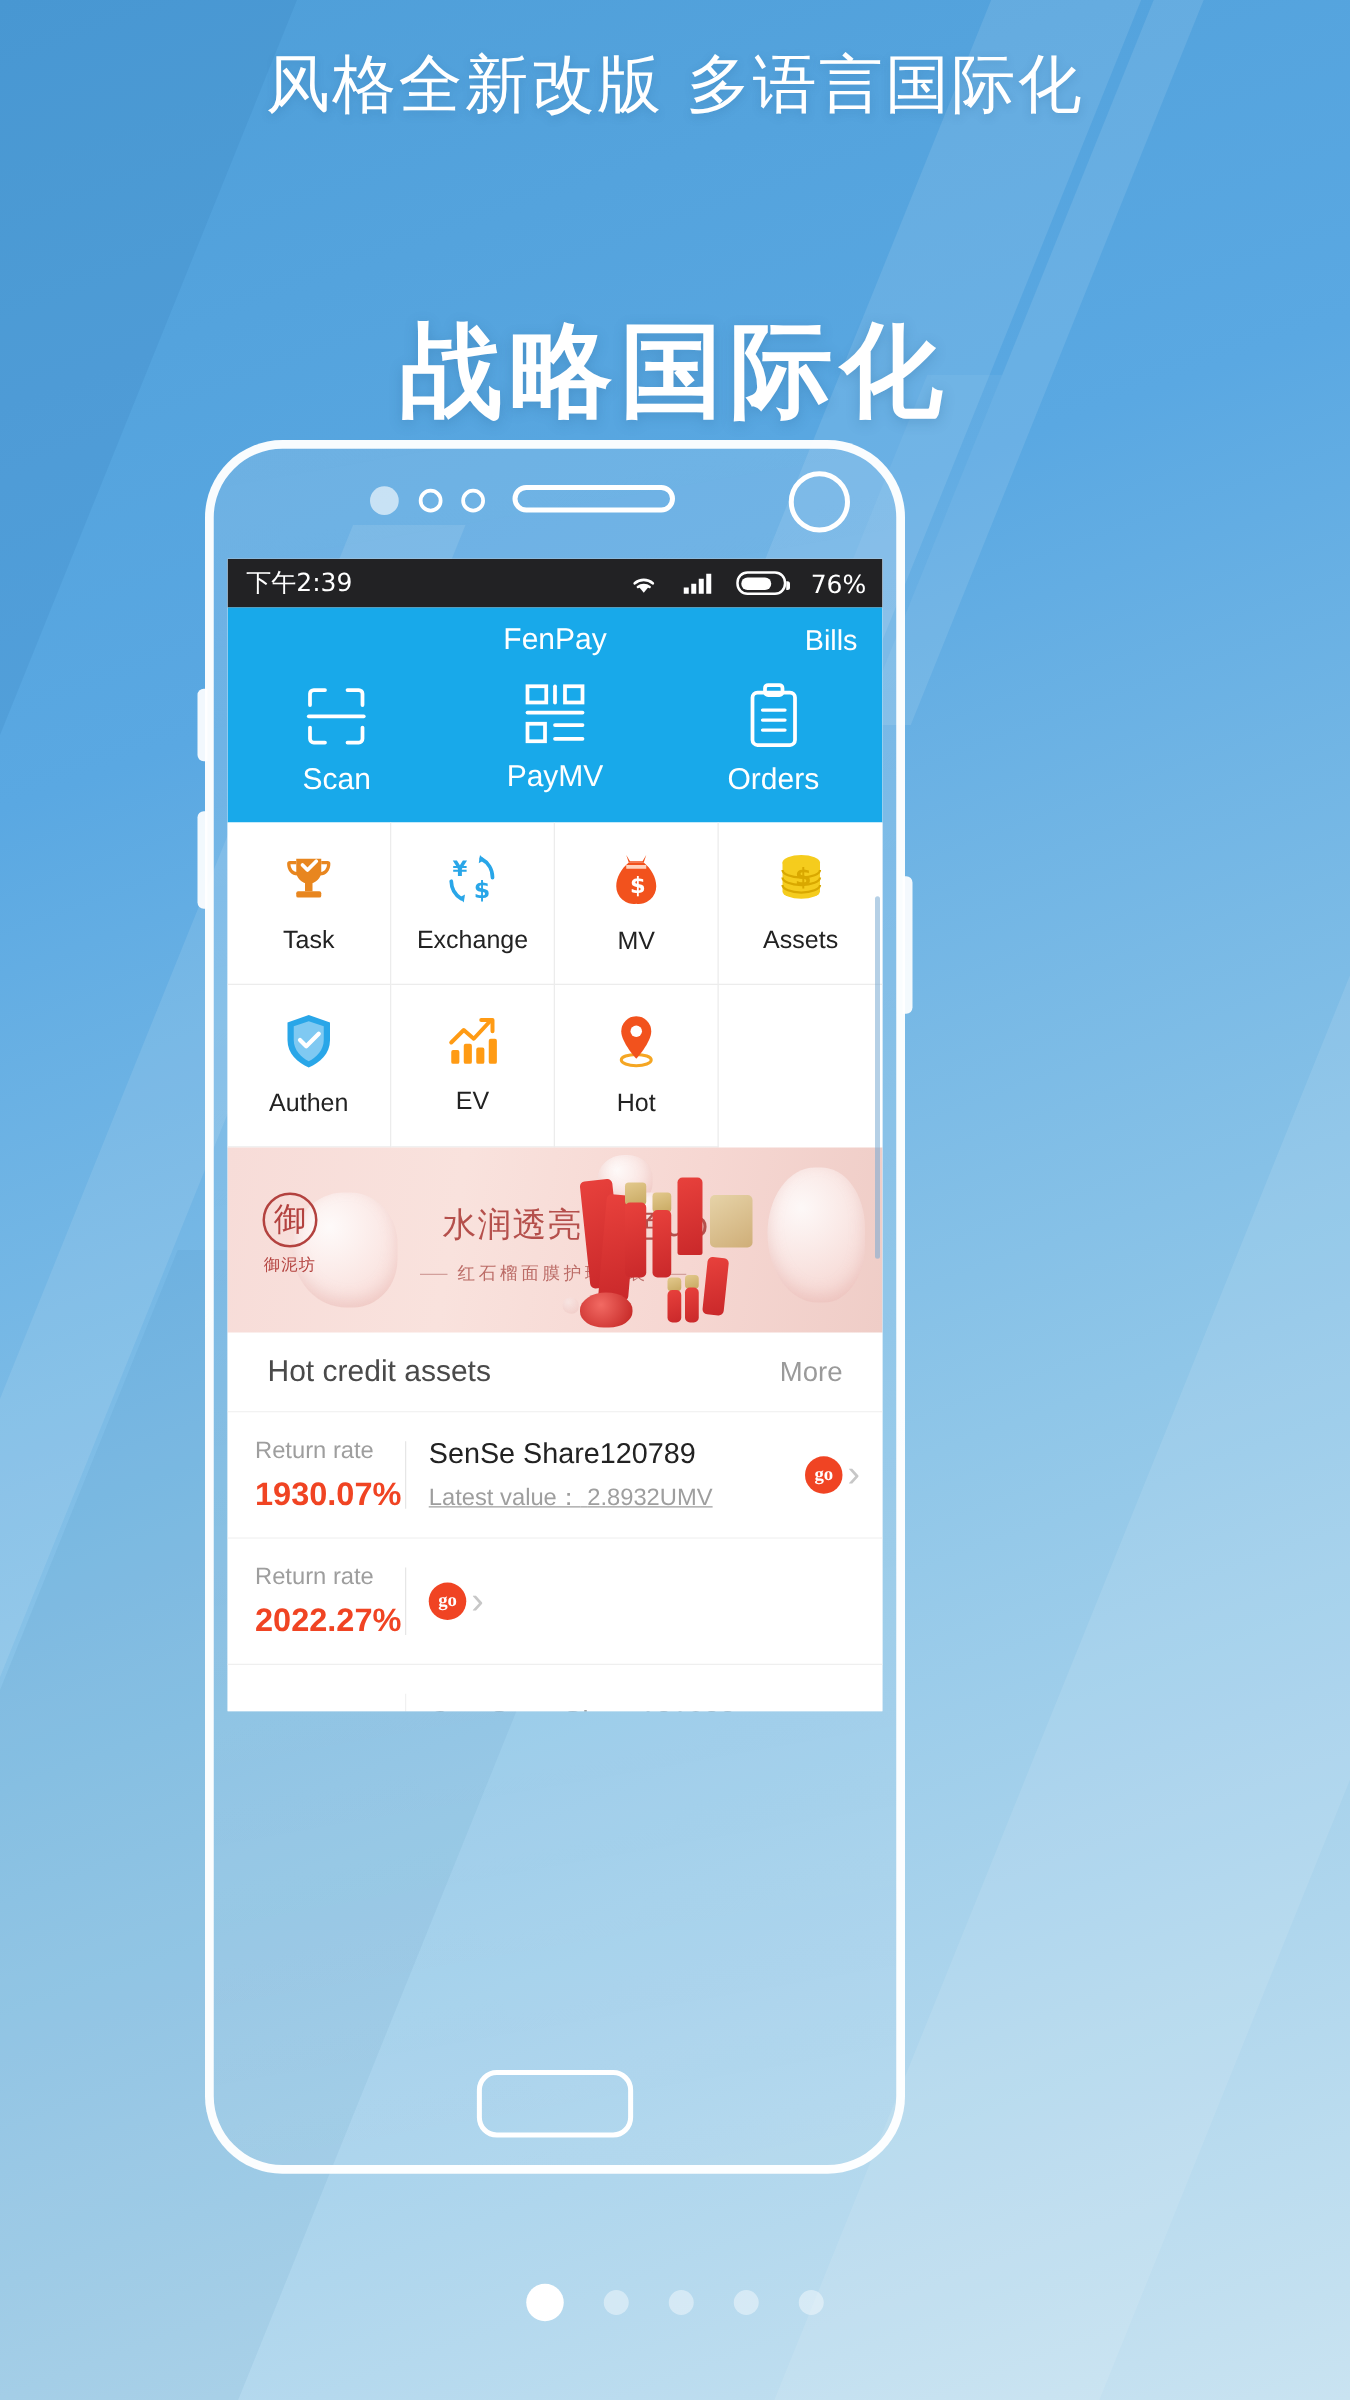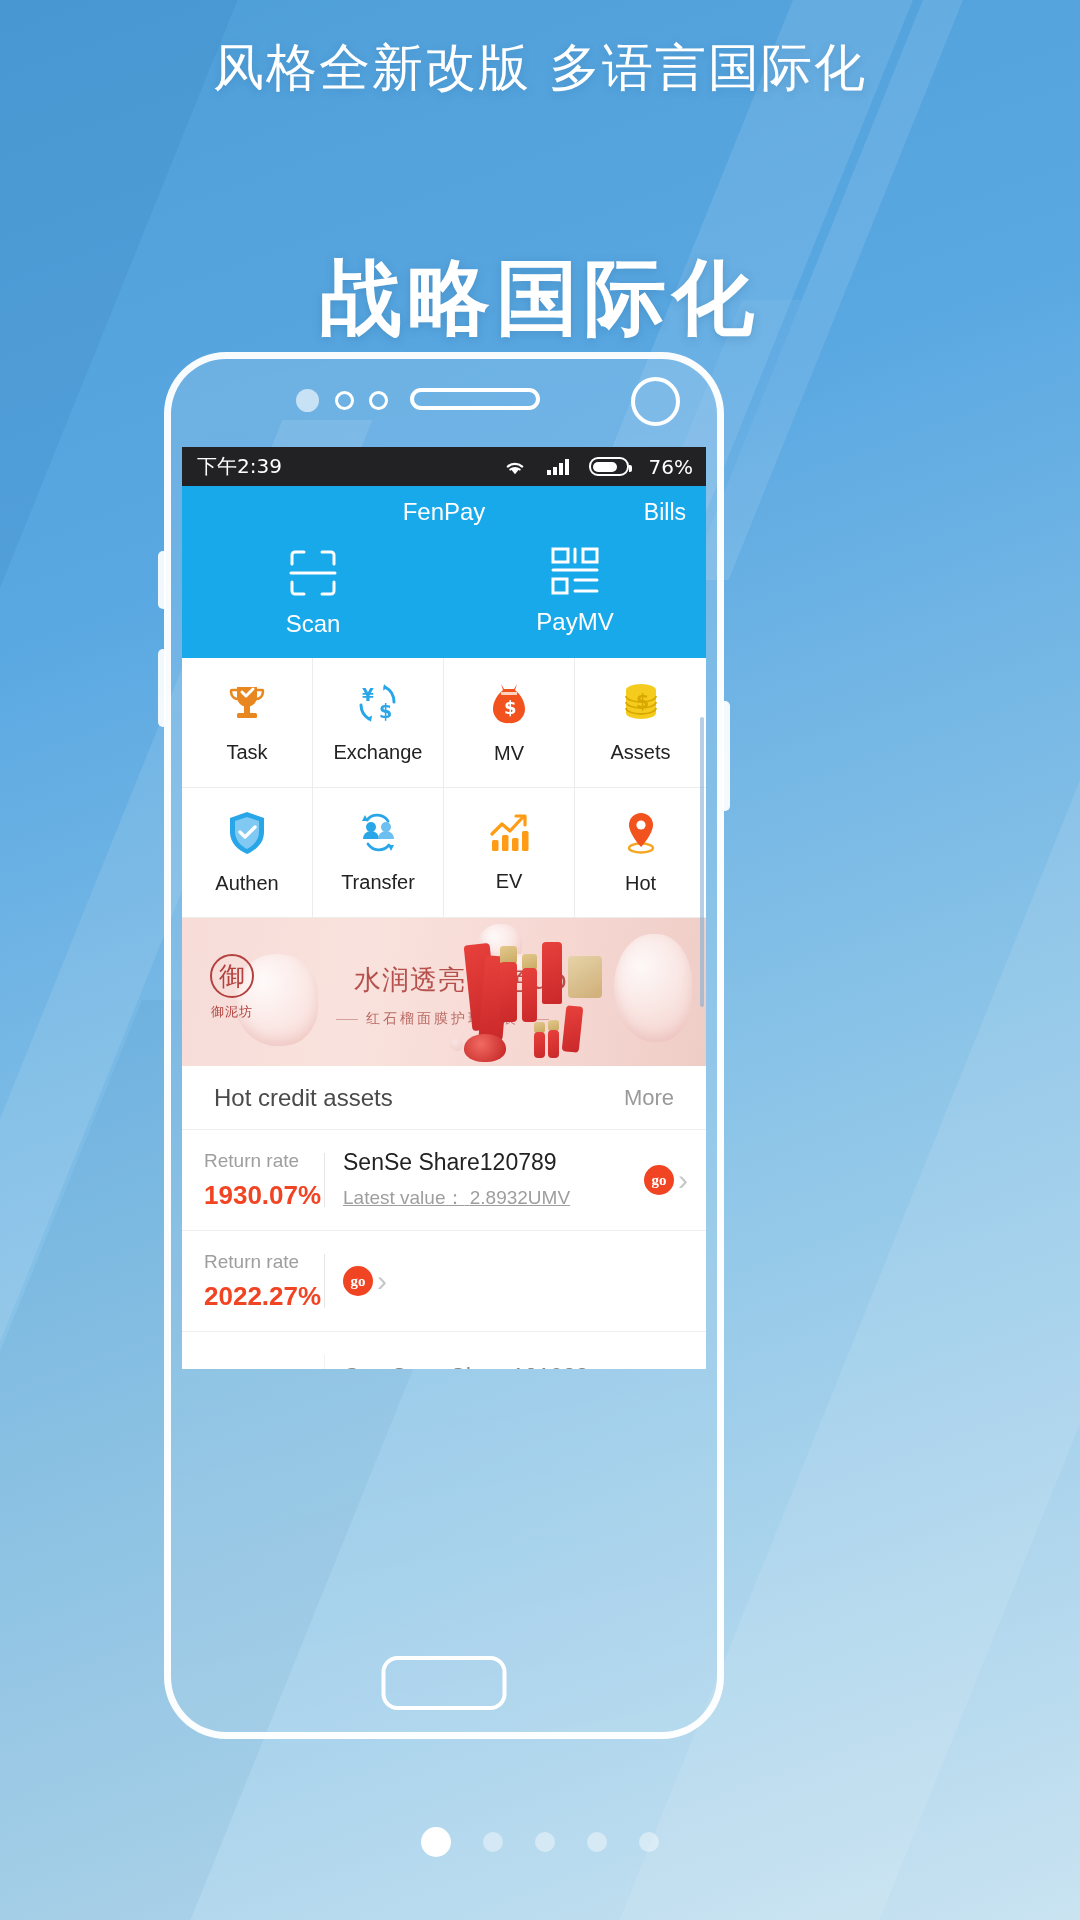--- a/index.html
+++ b/index.html
@@ -326,20 +326,30 @@
             <rect x="3" y="3" width="15" height="13" stroke="#fff" stroke-width="3" fill="none"></rect>
             <rect x="3" y="33" width="14" height="14" stroke="#fff" stroke-width="3" fill="none"></rect>
             <rect x="33" y="3" width="14" height="13" stroke="#fff" stroke-width="3" fill="none"></rect>
             <line x1="25" y1="3" x2="25" y2="16" stroke="#fff" stroke-width="3" stroke-linecap="round"></line>
             <line x1="3" y1="24" x2="47" y2="24" stroke="#fff" stroke-width="3" stroke-linecap="round"></line>
             <line x1="25" y1="34" x2="47" y2="34" stroke="#fff" stroke-width="3" stroke-linecap="round"></line>
             <line x1="25" y1="45" x2="47" y2="45" stroke="#fff" stroke-width="3" stroke-linecap="round"></line>
           </svg>
           <span class="qa-label">PayMV</span>
         </div>
+        <div class="qa">
+          <svg width="46" height="54" viewBox="0 0 46 54">
+            <path d="M6 12 a4 4 0 0 1 4-4 h26 a4 4 0 0 1 4 4 v34 a4 4 0 0 1-4 4 H10 a4 4 0 0 1-4-4 Z" stroke="#fff" stroke-width="3" fill="none"></path>
+            <rect x="16" y="2" width="14" height="8" rx="2.5" stroke="#fff" stroke-width="3" fill="none"></rect>
+            <line x1="14" y1="22" x2="32" y2="22" stroke="#fff" stroke-width="2.6" stroke-linecap="round"></line>
+            <line x1="14" y1="30" x2="32" y2="30" stroke="#fff" stroke-width="2.6" stroke-linecap="round"></line>
+            <line x1="14" y1="38" x2="32" y2="38" stroke="#fff" stroke-width="2.6" stroke-linecap="round"></line>
+          </svg>
+          <span class="qa-label">Orders</span>
+        </div>
       </div>
     </div>
 
     <div id="grid">
 
       <div class="gcell">
         <svg width="44" height="44" viewBox="0 0 44 44">
           <path d="M12 6 h20 v10 a10 10 0 0 1-20 0 Z" fill="#e8861f"></path>
           <path d="M12 9 H7 a1 1 0 0 0-1 1 c0 5 3 8 7 8" stroke="#e8861f" stroke-width="2.6" fill="none"></path>
           <path d="M32 9 h5 a1 1 0 0 1 1 1 c0 5-3 8-7 8" stroke="#e8861f" stroke-width="2.6" fill="none"></path>
@@ -386,33 +396,20 @@
 
       <div class="gcell">
         <svg width="40" height="46" viewBox="0 0 40 46">
           <path d="M20 2 L37 8 v14 c0 11-8 18-17 22 C11 40 3 33 3 22 V8 Z" fill="#29a6e8"></path>
           <path d="M20 7 L32 11 v11 c0 8-6 14-12 17 C14 36 8 30 8 22 V11 Z" fill="#7fc9f2"></path>
           <path d="M13 22 l5 5 l10 -10" stroke="#fff" stroke-width="3.4" fill="none" stroke-linecap="round" stroke-linejoin="round"></path>
         </svg>
         <span class="gcell-label">Authen</span>
       </div>
 
-      <div class="gcell">
-        <svg width="46" height="44" viewBox="0 0 46 44">
-          <circle cx="16" cy="16" r="5" fill="#29a6e8"></circle>
-          <path d="M8 28 a8 8 0 0 1 16 0 Z" fill="#29a6e8"></path>
-          <circle cx="31" cy="16" r="5" fill="#6cc0ef"></circle>
-          <path d="M23 28 a8 8 0 0 1 16 0 Z" fill="#6cc0ef"></path>
-          <path d="M12 9 a13 13 0 0 1 21 1" stroke="#29a6e8" stroke-width="2.8" fill="none" stroke-linecap="round"></path>
-          <path d="M34 34 a13 13 0 0 1-21 -1" stroke="#29a6e8" stroke-width="2.8" fill="none" stroke-linecap="round"></path>
-          <path d="M10 4 l3 6 l-6 0 Z" fill="#29a6e8"></path>
-          <path d="M36 40 l-3 -6 l6 0 Z" fill="#29a6e8"></path>
-        </svg>
-        <span class="gcell-label">Transfer</span>
-      </div>
 
       <div class="gcell">
         <svg width="44" height="42" viewBox="0 0 44 42">
           <path d="M5 22 L15 12 L23 19 L36 5" stroke="#ff9b14" stroke-width="3.2" fill="none" stroke-linecap="round" stroke-linejoin="round"></path>
           <path d="M29 4 h9 v9" stroke="#ff9b14" stroke-width="3.2" fill="none" stroke-linecap="round" stroke-linejoin="round"></path>
           <rect x="5" y="28" width="6.5" height="11" rx="1.5" fill="#ff9b14"></rect>
           <rect x="15" y="23" width="6.5" height="16" rx="1.5" fill="#ff9b14"></rect>
           <rect x="25" y="26" width="6.5" height="13" rx="1.5" fill="#ff9b14"></rect>
           <rect x="35" y="19" width="6.5" height="20" rx="1.5" fill="#ff9b14"></rect>
         </svg>

